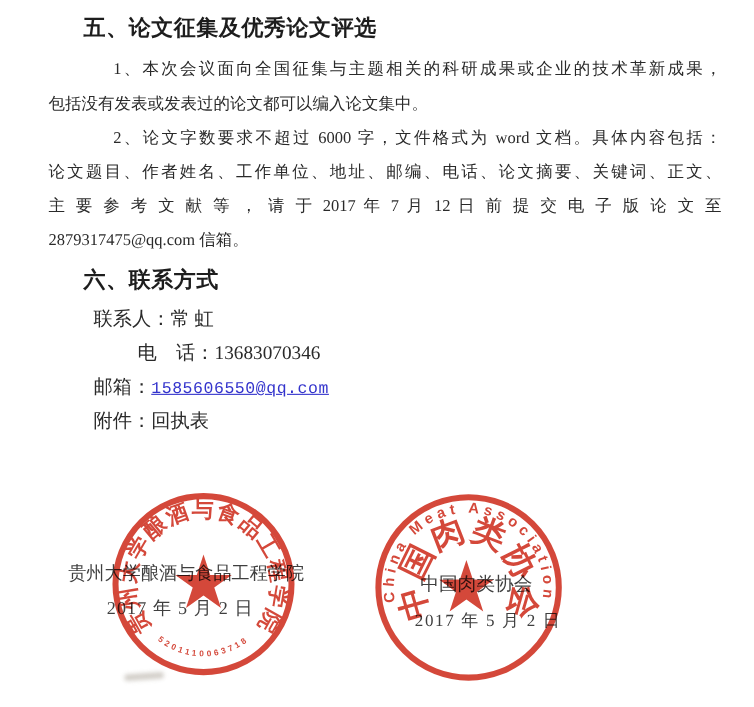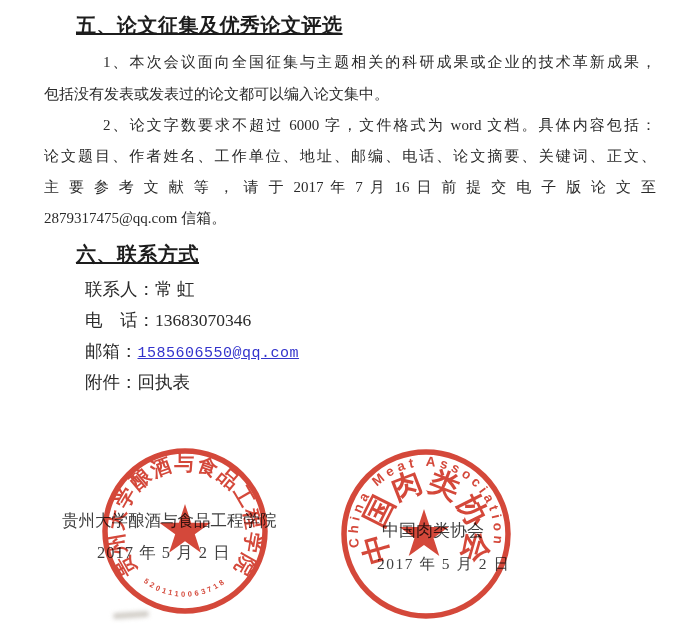--- a/index.html
+++ b/index.html
@@ -3,21 +3,21 @@
 <meta charset="utf-8">
 <style>
   html,body{margin:0;padding:0;}
   body{
     width:685px;height:643px;background:#ffffff;overflow:hidden;position:relative;
     font-family:"Liberation Serif","DejaVu Serif",serif;color:#262626;
   }
   .abs{position:absolute;white-space:nowrap;}
   .heading{
     font-family:"Liberation Sans","DejaVu Sans",sans-serif;
-    font-weight:700;font-size:20px;color:#1d1d1d;letter-spacing:0.5px;text-decoration:underline;
+    font-weight:700;font-size:20px;color:#1d1d1d;letter-spacing:0.5px;
   }
   .bodyline{
     font-size:15px;color:#2a2a2a;width:612px;left:44px;
     text-align:justify;text-align-last:justify;white-space:normal;
   }
   .bodyline.noj{text-align:center;text-align-last:left;white-space:nowrap;width:auto;}
   .indent{text-indent:59px;}
   .contact{font-size:17.5px;color:#2a2a2a;left:85px;}
   .email-link{
     font-family:"Liberation Mono","DejaVu Sans Mono",monospace;
@@ -36,29 +36,29 @@
 </head>
 <body>
 
 <div class="abs heading" style="left:76px;top:12px;">五、论文征集及优秀论文评选</div>
 
 <div class="abs bodyline indent" style="top:53px;">1、本次会议面向全国征集与主题相关的科研成果或企业的技术革新成果，</div>
 <div class="abs bodyline noj" style="top:85px;">包括没有发表或发表过的论文都可以编入论文集中。</div>
 
 <div class="abs bodyline indent" style="top:116px;">2、论文字数要求不超过 6000 字，文件格式为 word 文档。具体内容包括：</div>
 <div class="abs bodyline" style="top:147px;">论文题目、作者姓名、工作单位、地址、邮编、电话、论文摘要、关键词、正文、</div>
-<div class="abs bodyline" style="top:178px;">主 要 参 考 文 献 等 ， 请 于 2017 年 7 月 16 日 前 提 交 电 子 版 论 文 至</div>
+<div class="abs bodyline" style="top:178px;">主 要 参 考 文 献 等 ， 请 于 2017 年 7 月 12 日 前 提 交 电 子 版 论 文 至</div>
 <div class="abs bodyline noj" style="top:209px;">2879317475@qq.com 信箱。</div>
 
 <div class="abs heading" style="left:76px;top:241px;">六、联系方式</div>
 
 <div class="abs contact" style="top:277px;">
   <span>联系人：</span><span>常 虹</span>
 </div>
-<div class="abs contact" style="top:308px;">
+<div class="abs contact" style="top:308px;margin-left:40px;">
   <span>电　话：</span><span>13683070346</span>
 </div>
 <div class="abs contact" style="top:339px;">
   <span>邮箱：</span><a href="#" class="email-link">1585606550@qq.com</a>
 </div>
 <div class="abs contact" style="top:370px;">
   <span>附件：</span><span>回执表</span>
 </div>
 
 <div class="abs stamp-overlay" style="left:62px;top:510px;font-size:16.5px;">贵州大学酿酒与食品工程学院</div>

